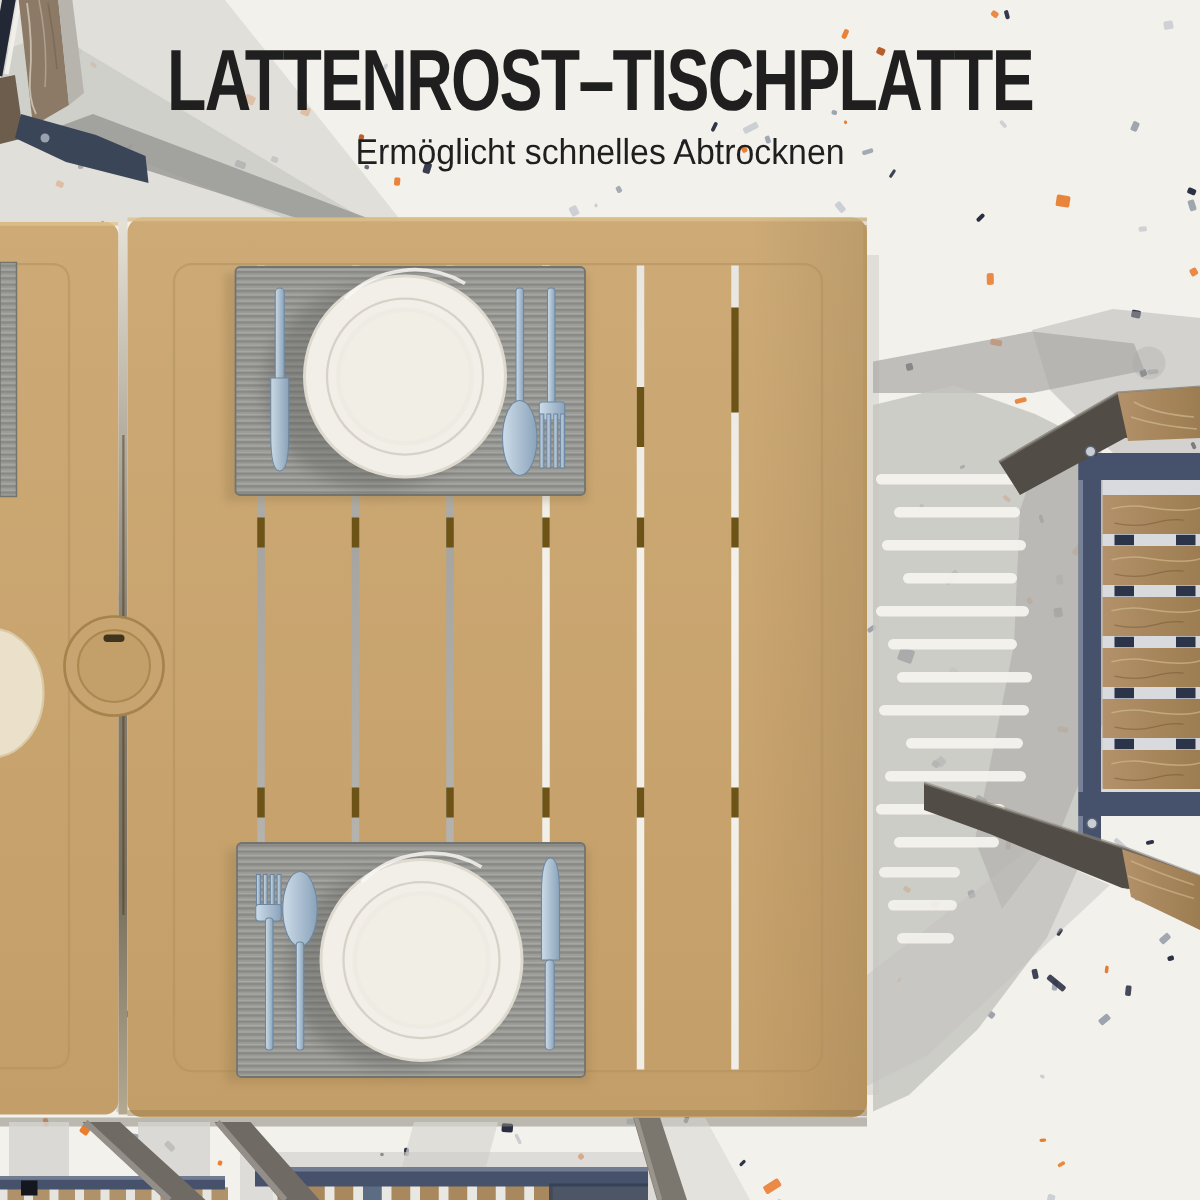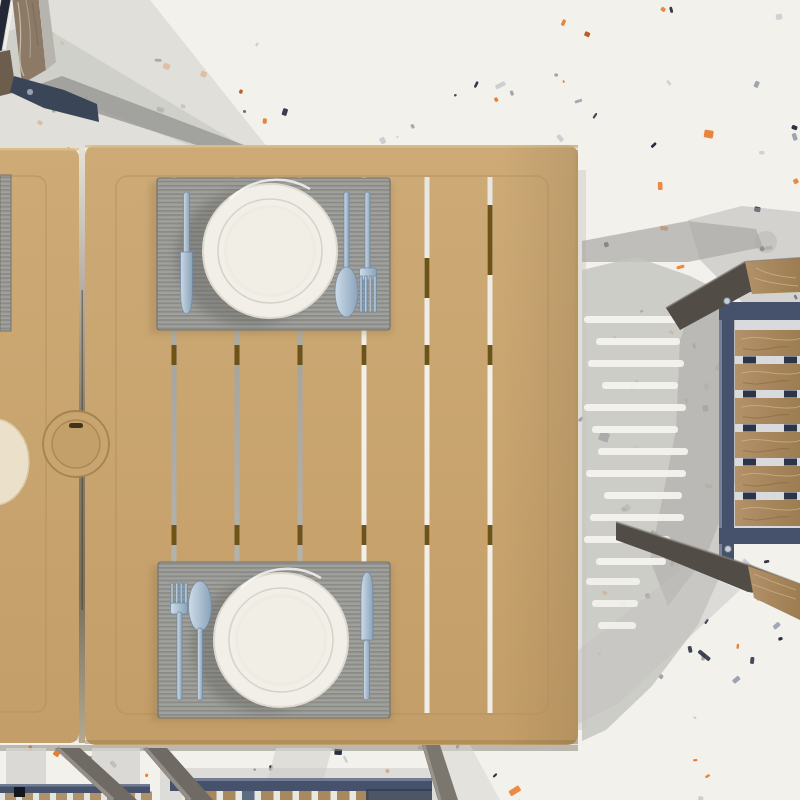--- a/index.html
+++ b/index.html
@@ -592,14 +592,18 @@
     <polygon points="12,-4 38,-8 46,70 22,84" style="fill:var(--chairwood)"></polygon>
     <path d="M18,2 q4,26 2,50 q-1,14 4,24" fill="none" stroke="#d4cdbd" stroke-width="1.2" opacity="0.8"></path>
     <path d="M26,0 q6,30 4,58" fill="none" stroke="#c2bbab" stroke-width="1" opacity="0.6"></path>
     <path d="M32,2 q4,22 6,44" fill="none" stroke="#6a5c4a" stroke-width="1" opacity="0.5"></path>
     <polygon points="38,-8 47,-10 56,62 46,70" fill="#b7b4ae"></polygon>
     <polygon points="14,76 64,90 97,104 99,122 44,108 10,92" fill="#3a4557"></polygon>
     <circle cx="30" cy="92" r="3" fill="#9aa2b0"></circle>
   </g>
 </svg>
 
-
+<div class="header">
+  <h1>LATTENROST–TISCHPLATTE</h1>
+  <p>Ermöglicht schnelles Abtrocknen</p>
 </div>
 
+</div>
+
 </body></html>

